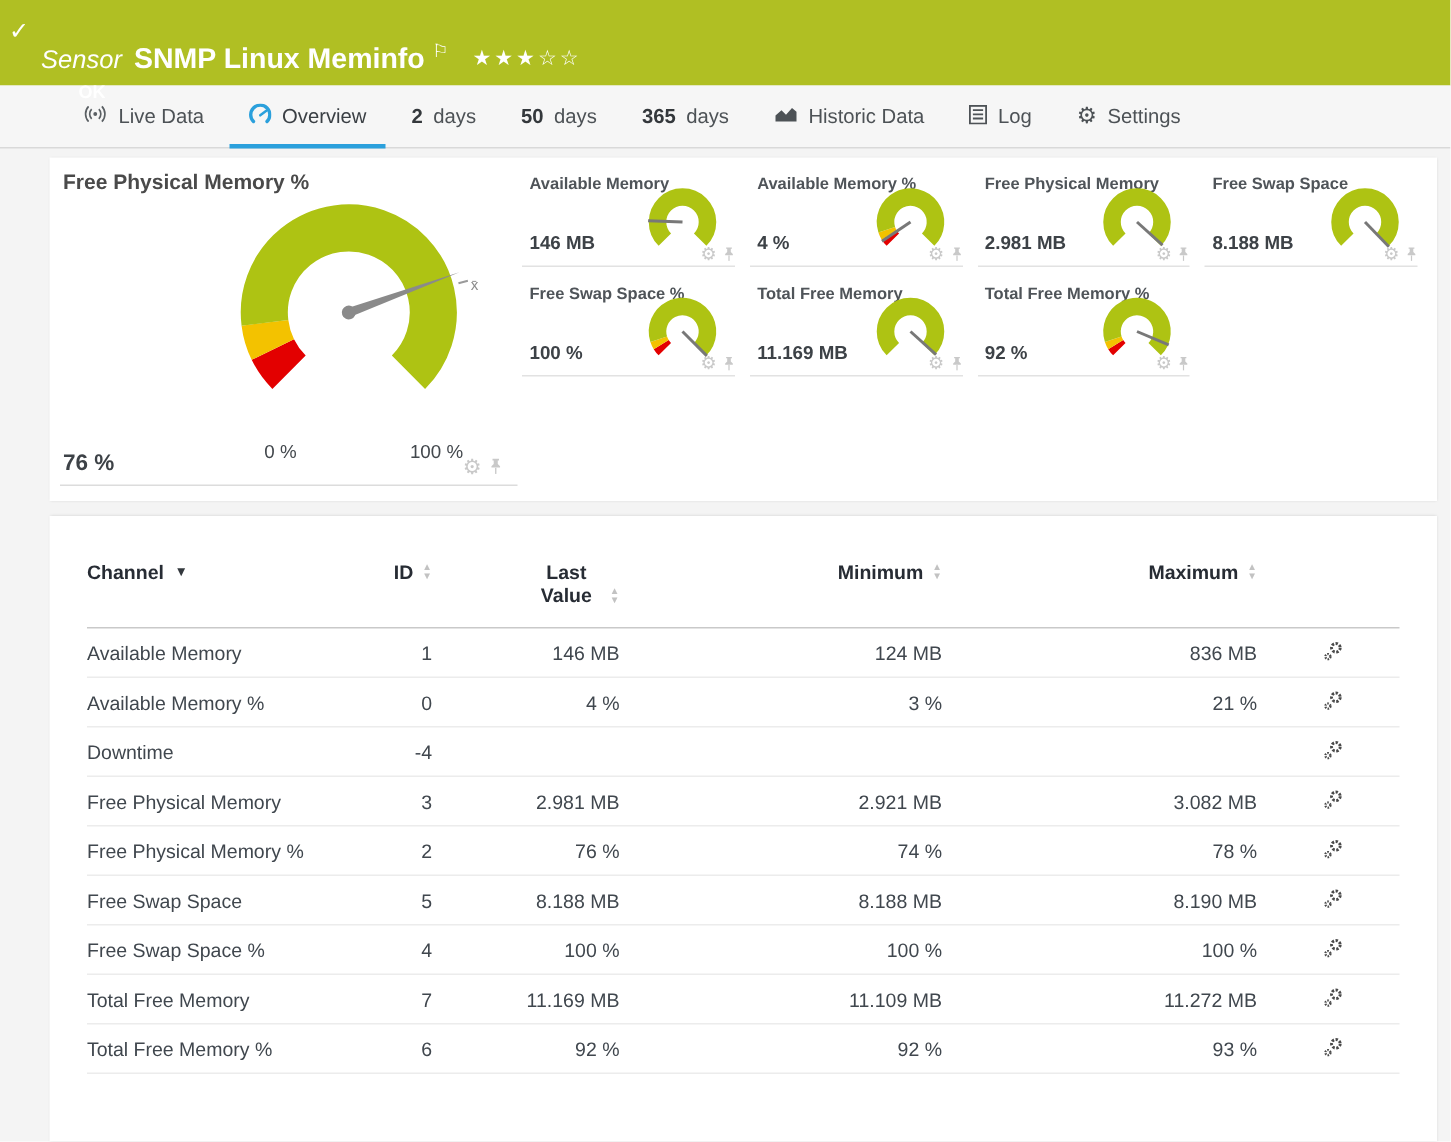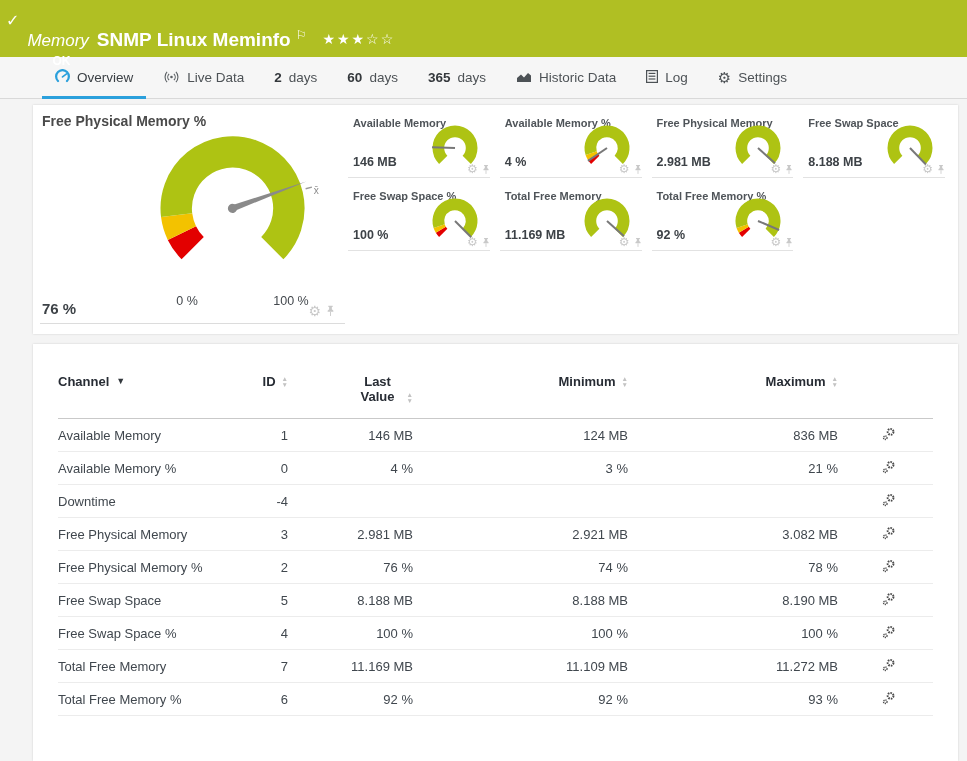--- a/index.html
+++ b/index.html
@@ -68,57 +68,57 @@
   .c-channel{cursor:pointer;}
   .edit{margin-left:44px; cursor:pointer; display:inline-flex;}
 </style>
 </head>
 <body>
 
 <header class="topbar">
   <span class="check">✓</span>
   <div class="titleblock">
     <div class="titleline">
-      <span class="kind">Memory</span>
+      <span class="kind">Sensor</span>
       <span class="sname">SNMP Linux Meminfo</span>
       <span class="flag">⚐</span>
       <span class="stars">★★★☆☆</span>
     </div>
     <div class="status">OK</div>
   </div>
 </header>
 
 <nav class="tabbar">
-  <div class="tab active">
-    <span class="glyph">
-      <svg viewBox="0 0 16 16" width="15" height="15">
-        <path d="M3.2 12.8 A6.8 6.8 0 1 1 12.8 12.8" fill="none" stroke="var(--blue)" stroke-width="2.4" stroke-linecap="round"></path>
-        <line x1="8" y1="8.4" x2="12.3" y2="5.2" stroke="var(--blue)" stroke-width="1.8" stroke-linecap="round"></line>
-      </svg>
-    </span>
-    <span>Overview</span>
-  </div>
   <div class="tab">
     <span class="glyph">
       <svg viewBox="0 0 18 13" width="17" height="12" fill="none" stroke="#5a5f63" stroke-width="1.2">
         <path d="M4.2 1 a8 8 0 0 0 0 11"></path>
           <path d="M6.4 3 a5 5 0 0 0 0 7"></path>
         <circle cx="9" cy="6.5" r="1.4" fill="#5a5f63" stroke="none"></circle>
         <path d="M11.6 3 a5 5 0 0 1 0 7"></path>
           <path d="M13.8 1 a8 8 0 0 1 0 11"></path>
       </svg>
     </span>
     <span>Live Data</span>
   </div>
+  <div class="tab active">
+    <span class="glyph">
+      <svg viewBox="0 0 16 16" width="15" height="15">
+        <path d="M3.2 12.8 A6.8 6.8 0 1 1 12.8 12.8" fill="none" stroke="var(--blue)" stroke-width="2.4" stroke-linecap="round"></path>
+        <line x1="8" y1="8.4" x2="12.3" y2="5.2" stroke="var(--blue)" stroke-width="1.8" stroke-linecap="round"></line>
+      </svg>
+    </span>
+    <span>Overview</span>
+  </div>
   <div class="tab">
     <span class="num">2</span>
     <span>days</span>
   </div>
   <div class="tab">
-    <span class="num">60</span>
+    <span class="num">50</span>
     <span>days</span>
   </div>
   <div class="tab">
     <span class="num">365</span>
     <span>days</span>
   </div>
   <div class="tab">
     <span class="glyph">
       <svg viewBox="0 0 16 12" width="16" height="12">
           <path d="M1 11 V7 L5 3.5 L8 6.5 L12 2 L15 4.5 V11 z" fill="#4d5256"></path>

